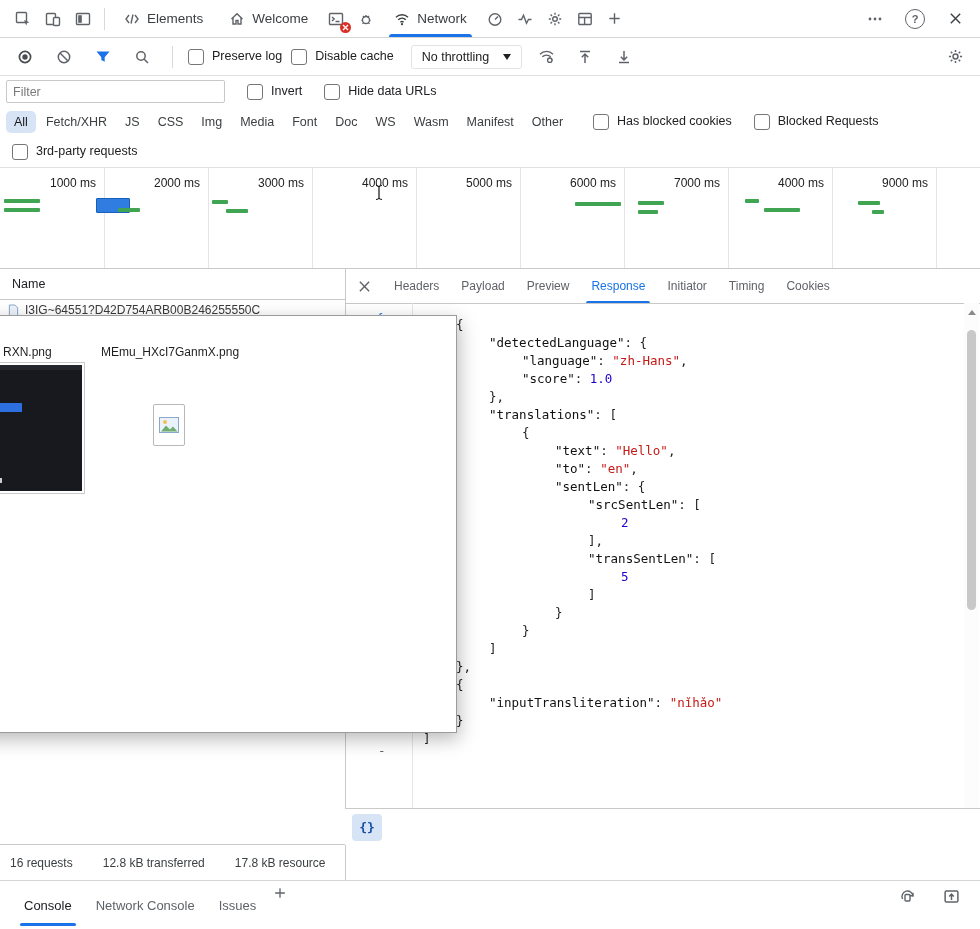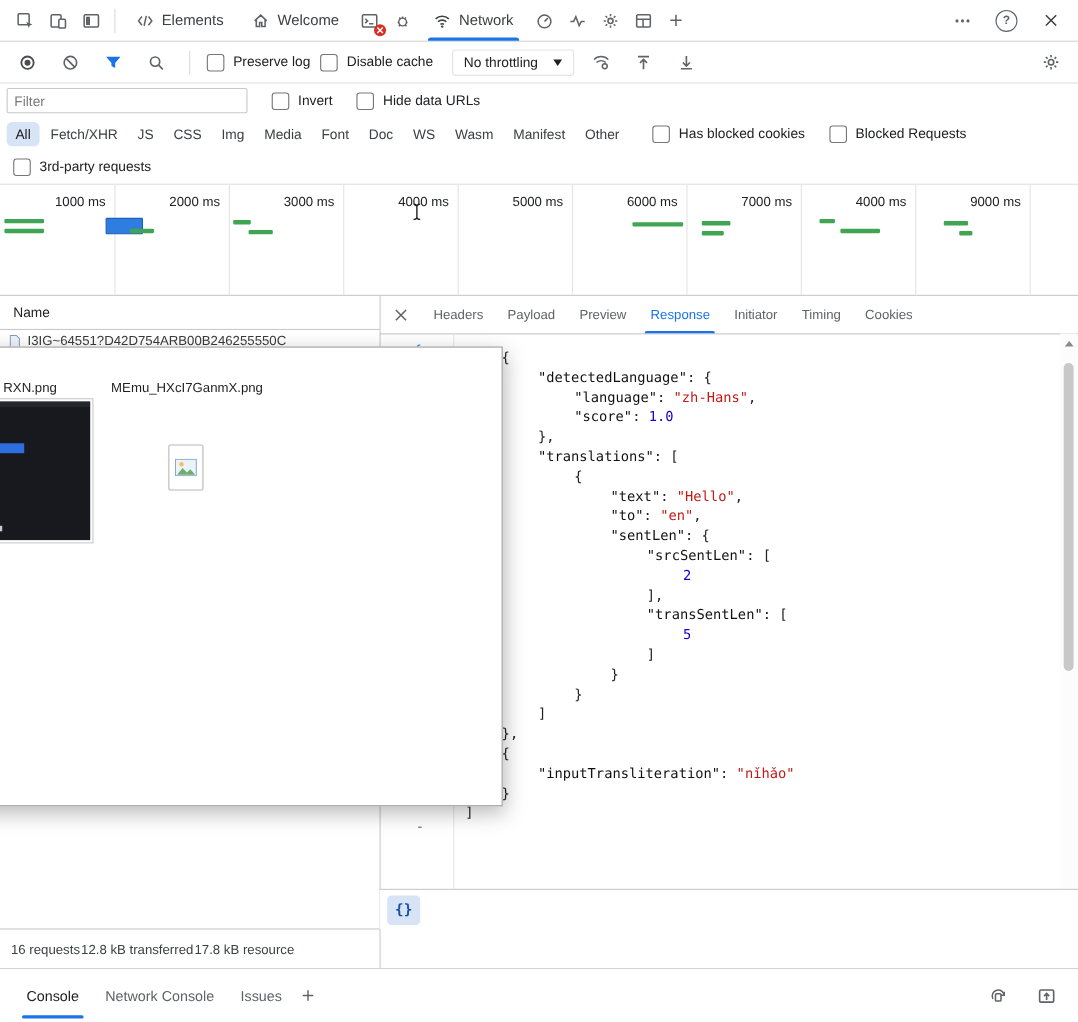--- a/index.html
+++ b/index.html
@@ -46,21 +46,21 @@
   .tl-bar.green{background:#3fa552}
   .tl-bar.selected{background:#2f7de1;border:1px solid #1a5fb8}
   .tl-cursor{position:absolute;left:374px;top:16px}
 
   
   .work{position:absolute;top:269px;left:0;right:0;bottom:48px}
   .left-pane{position:absolute;top:0;left:0;width:345px;bottom:0;border-right:1px solid #c9c9c9}
   .name-header{height:30px;border-bottom:1px solid #c9c9c9;display:flex;align-items:center;padding-left:12px;font-size:12.5px;color:#202124}
   .req-rows{position:absolute;top:30px;left:0;right:0;bottom:36px;overflow:hidden}
   .req-row{height:22px;display:flex;align-items:center;gap:6px;padding-left:8px;font-size:12px;color:#3a3a3a;white-space:nowrap;overflow:hidden}
-  .summary{position:absolute;left:0;right:0;bottom:0;height:36px;border-top:1px solid #c9c9c9;display:flex;align-items:center;gap:1px;padding-left:10px;font-size:12px;color:#3c4043;white-space:nowrap;overflow:hidden}
+  .summary{position:absolute;left:0;right:0;bottom:0;height:36px;border-top:1px solid #c9c9c9;display:flex;align-items:center;gap:30px;padding-left:10px;font-size:12px;color:#3c4043;white-space:nowrap;overflow:hidden}
 
   .right-pane{position:absolute;top:0;left:345px;right:0;bottom:0}
   .detail-tabs{height:34px;border-bottom:1px solid #c9c9c9;display:flex;align-items:center;font-size:12px;color:#5f6368}
   .dt-close{width:38px;height:34px;display:flex;align-items:center;justify-content:center;border:none;background:none;color:#5f6368;flex:none}
   .dtab{height:34px;display:flex;align-items:center;padding:0 11px;position:relative;white-space:nowrap}
   .dtab.selected{color:#1a73e8}
   .dtab.selected::after{content:"";position:absolute;left:6px;right:6px;bottom:0;height:2.5px;background:#1a73e8;border-radius:2px 2px 0 0}
 
   .response{position:absolute;top:34px;left:0;right:0;bottom:36px;overflow:hidden;font-family:"DejaVu Sans Mono","Liberation Mono",monospace;font-size:12.5px}
   .gutter-border{position:absolute;top:0;bottom:0;left:67px;width:1px;background:#e6e6e6}
@@ -75,21 +75,21 @@
   .resp-scrollbar{position:absolute;top:0;right:1px;bottom:0;width:15px;background:#fcfcfc}
   .sb-btn{position:absolute;left:0;width:15px;height:15px;display:flex;align-items:center;justify-content:center}
   .sb-top{top:2px}.sb-bottom{bottom:2px}
   .tri-up{width:0;height:0;border-left:4px solid transparent;border-right:4px solid transparent;border-bottom:5px solid #8a8a8a}
   .tri-down{width:0;height:0;border-left:4px solid transparent;border-right:4px solid transparent;border-top:5px solid #8a8a8a}
   .sb-thumb{position:absolute;left:3px;width:9px;border-radius:5px;background:#c8c8c8;top:27px;height:280px}
   .resp-footer{position:absolute;left:0;right:0;bottom:0;height:36px;border-top:1px solid #c9c9c9;display:flex;align-items:center;padding-left:7px;background:#fff}
   .fmt-btn{min-width:30px;height:27px;border:none;border-radius:4px;background:#d7e4f6;color:#174ea6;font-family:"DejaVu Sans Mono","Liberation Mono",monospace;font-size:13px;font-weight:bold}
 
   
-  .drawer{position:absolute;left:0;right:0;bottom:0;height:48px;border-top:1px solid #d4d4d4;display:flex;align-items:center;background:#fff;padding-left:12px;z-index:2}
+  .drawer{position:absolute;left:0;right:0;bottom:0;height:48px;border-top:1px solid #d4d4d4;display:flex;background:#fff;padding-left:12px;z-index:2}
   .drawer-tabs{display:flex;align-items:center;height:100%}
   .drawer-tab{height:100%;display:flex;align-items:center;padding:0 12px;font-size:13px;color:#5f6368;position:relative}
   .drawer-tab.selected{color:#202124}
   .drawer-tab.selected::after{content:"";position:absolute;left:8px;right:8px;bottom:3px;height:3px;border-radius:2px;background:#1a73e8}
   .drawer-right{margin-left:auto;display:flex;gap:14px;padding-right:14px}
 
   
   .popup{position:absolute;left:-28px;top:315px;width:483px;height:416px;background:#fff;border:1px solid #9b9b9b;box-shadow:2px 6px 18px rgba(0,0,0,.28);z-index:5}
   .popup-file-label{position:absolute;top:29px;font-size:12px;color:#1f1f1f;white-space:nowrap}
   .lbl-1{left:30px}.lbl-2{left:128px}

